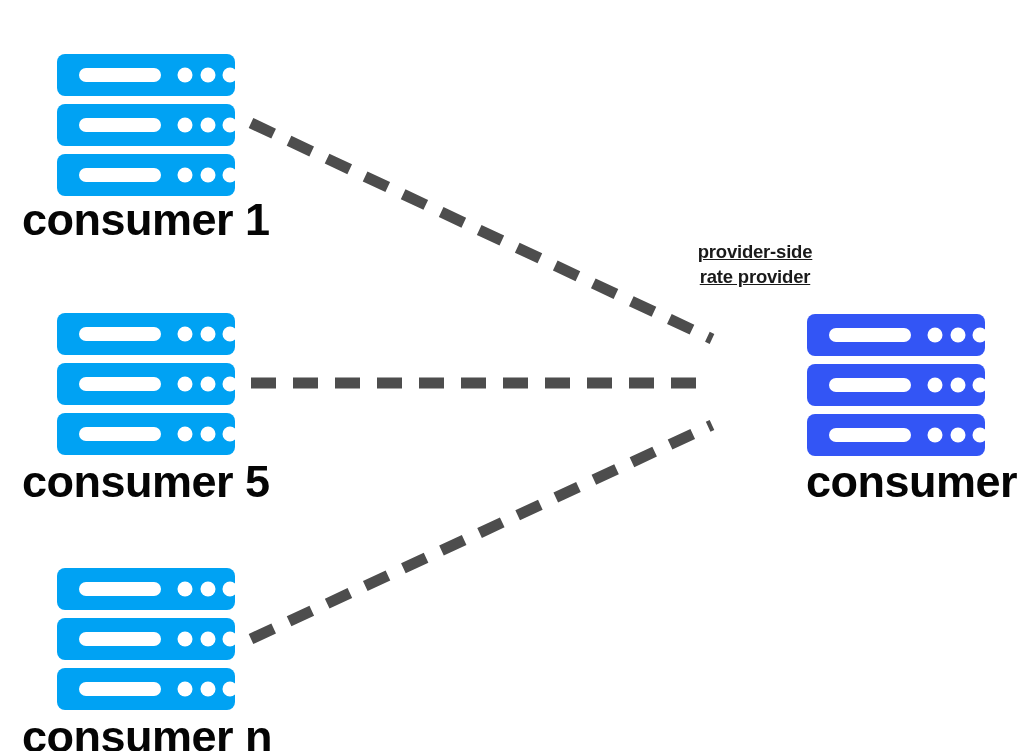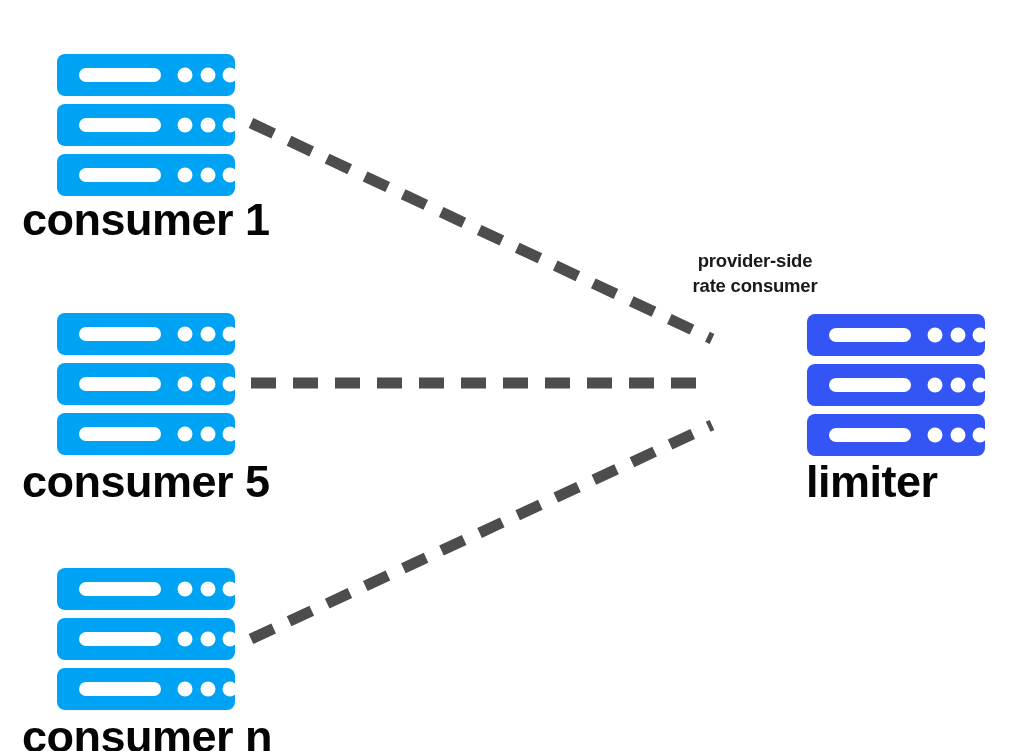--- a/index.html
+++ b/index.html
@@ -145,23 +145,23 @@
         <circle cx="173" cy="71" r="7.5"></circle>
         <rect x="22" y="114" width="82" height="14" rx="7"></rect>
         <circle cx="128" cy="121" r="7.5"></circle>
         <circle cx="151" cy="121" r="7.5"></circle>
         <circle cx="173" cy="121" r="7.5"></circle>
       </g>
     </svg>
   </div>
   <div class="node-label consumer-label" style="top:679px;">consumer n</div>
 
-  <div class="limiter-caption" style="left:755px; top:216px; transform:translateX(-50%);">
+  <div class="limiter-caption" style="left:755px; top:207px; transform:translateX(-50%);text-decoration:underline;">
     <div>provider-side</div>
-    <div>rate consumer</div>
+    <div>rate provider</div>
   </div>
 
 
   <div class="node" style="left:807px; top:282px;">
     <svg class="server-icon" width="178" height="142" viewBox="0 0 178 142">
       <g fill="#3355F5">
         <rect x="0" y="0" width="178" height="42" rx="8"></rect>
         <rect x="0" y="50" width="178" height="42" rx="8"></rect>
         <rect x="0" y="100" width="178" height="42" rx="8"></rect>
       </g>
@@ -174,15 +174,15 @@
         <circle cx="128" cy="71" r="7.5"></circle>
         <circle cx="151" cy="71" r="7.5"></circle>
         <circle cx="173" cy="71" r="7.5"></circle>
         <rect x="22" y="114" width="82" height="14" rx="7"></rect>
         <circle cx="128" cy="121" r="7.5"></circle>
         <circle cx="151" cy="121" r="7.5"></circle>
         <circle cx="173" cy="121" r="7.5"></circle>
       </g>
     </svg>
   </div>
-  <div class="node-label provider-label" style="top:424px;">limiter</div>
+  <div class="node-label provider-label" style="top:424px;">consumer</div>
 
 </div>
 
 </body></html>

